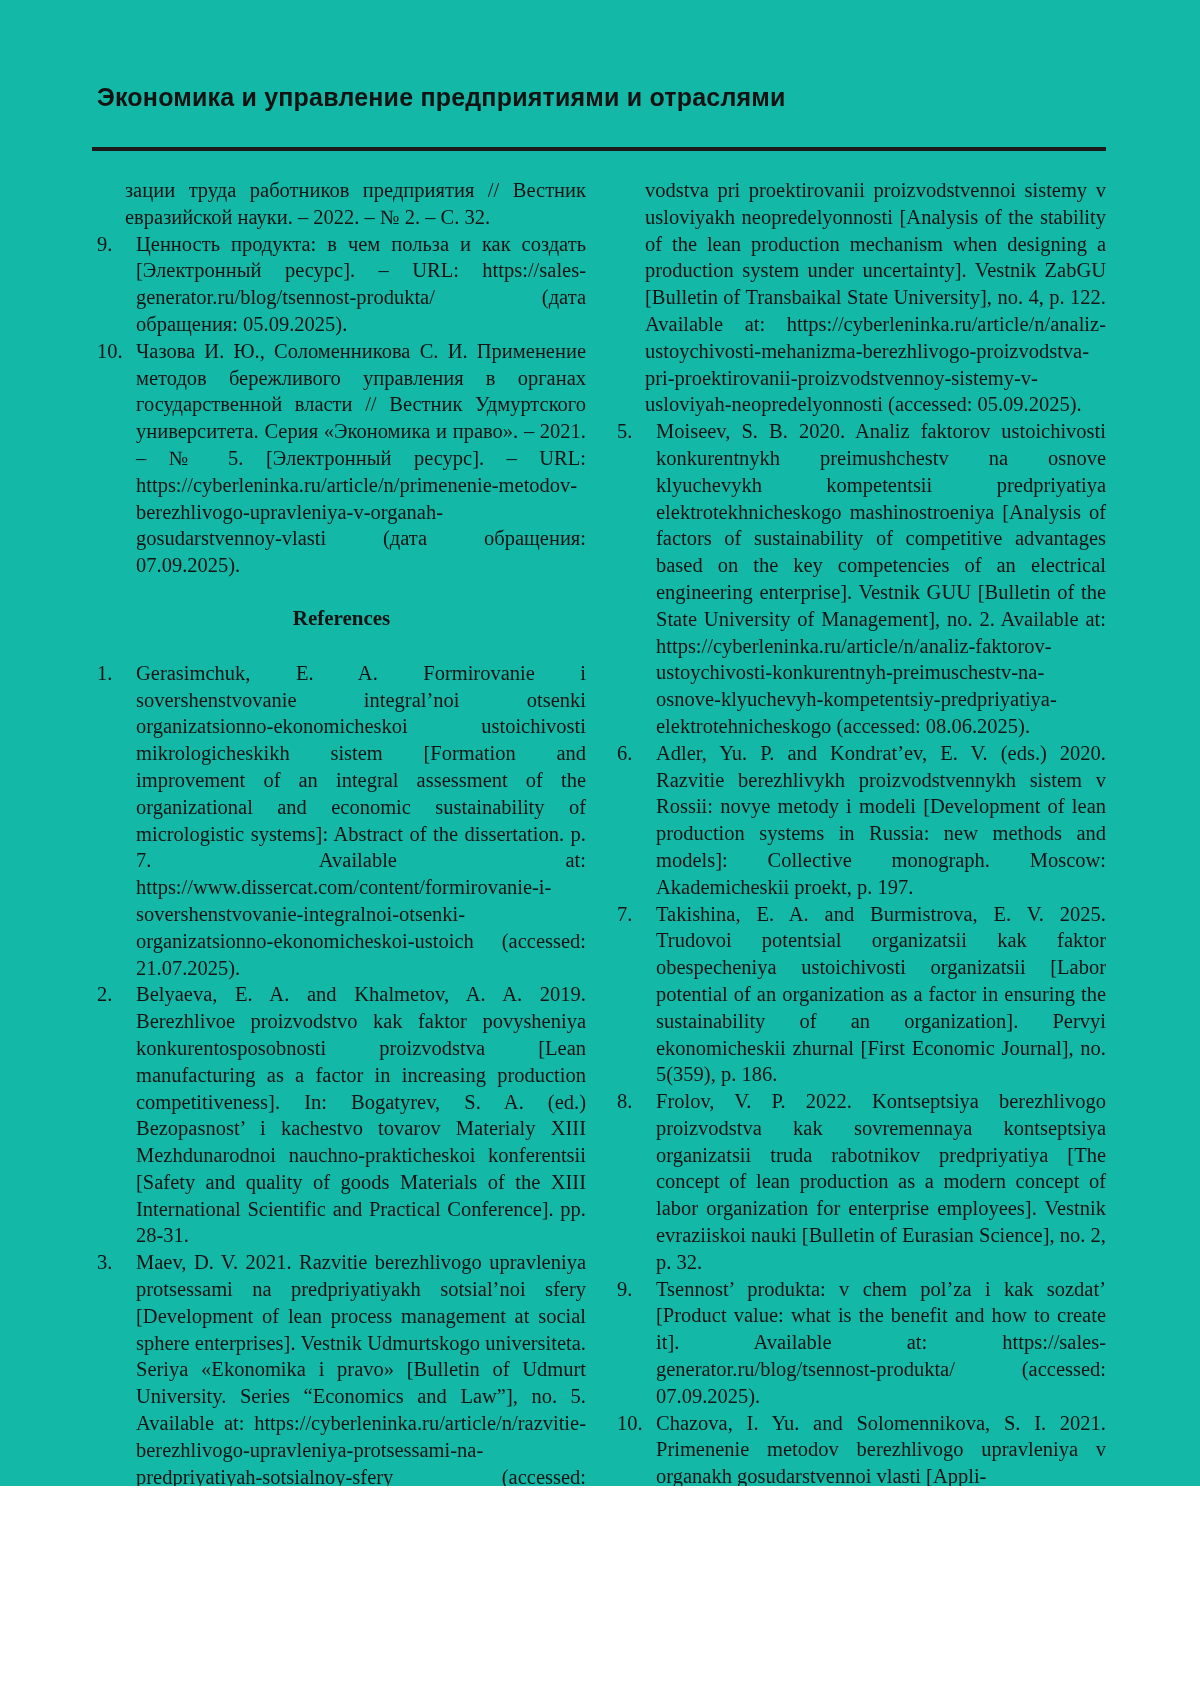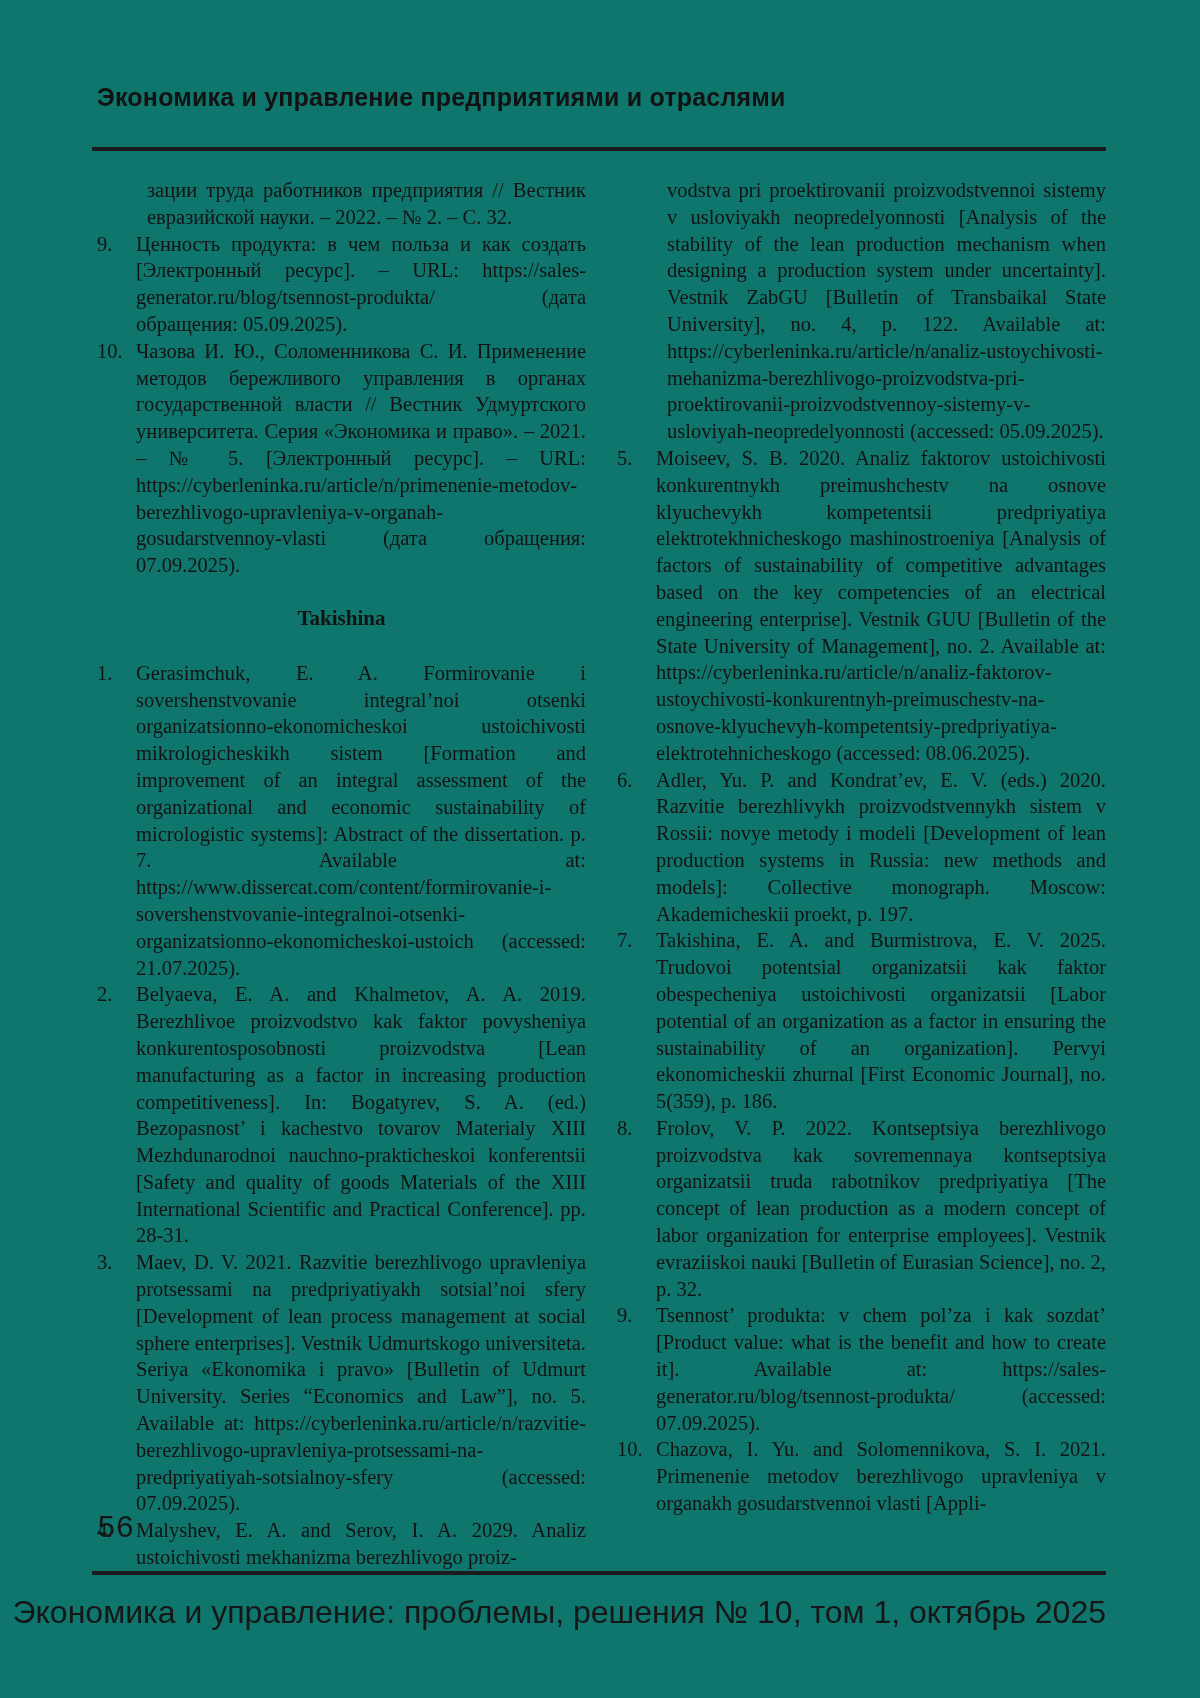--- a/index.html
+++ b/index.html
@@ -1,19 +1,19 @@
 <!DOCTYPE html>
 <html lang="ru"><head>
 <meta charset="utf-8">
 <style>
   * { margin:0; padding:0; box-sizing:border-box; }
   html, body { background:#ffffff; }
   .page {
-    position:relative; width:1200px; height:1698px;
-    background:#0f766e; color:#161616; overflow:hidden;
+    position:relative; width:1200px; height:1486px;
+    background:#14b8a6; color:#161616; overflow:hidden;
   }
   .header-title {
     position:absolute; left:97px; top:82px;
     font-family:"Liberation Sans", sans-serif;
     font-weight:bold; font-size:25px; line-height:1.2;
     color:#121212; letter-spacing:0.2px;
   }
   .rule {
     position:absolute; left:92px; width:1014px; height:4px;
     background:#1b1b1b;
@@ -21,21 +21,21 @@
   .rule-top { top:147px; }
   .rule-bottom { top:1571px; }
   .columns {
     position:absolute; left:97px; top:177px; width:1009px;
     display:flex; gap:31px;
     font-family:"Liberation Serif", serif;
     font-size:20.5px; line-height:26.8px; color:#131313;
   }
   .col { width:489px; }
   .cont {
-    margin-left:50px; text-align:justify;
+    margin-left:28px; text-align:justify;
     overflow-wrap:anywhere;
   }
   .ref { display:flex; }
   .ref .num { flex:0 0 39px; }
   .ref .txt { flex:1; text-align:justify; overflow-wrap:anywhere; }
   .authors-it { }
   .refs-heading {
     text-align:center; font-family:"Liberation Serif", serif;
     font-weight:bold; font-size:21px;
     margin:26px 0 28px 0;
@@ -66,21 +66,21 @@
       <div class="ref">
         <span class="num">9.</span>
         <span class="txt">Ценность продукта: в чем польза и как создать [Электронный ресурс]. – URL: https://sales-generator.ru/blog/tsennost-produkta/ (дата обращения: 05.09.2025).</span>
       </div>
 
       <div class="ref">
         <span class="num">10.</span>
         <span class="txt"><span class="authors-it">Чазова И. Ю., Соломенникова С. И.</span><span> Применение методов бережливого управления в органах государственной власти // Вестник Удмуртского университета. Серия «Экономика и право». – 2021. – № 5. [Электронный ресурс]. – URL: https://cyberleninka.ru/article/n/primenenie-metodov-berezhlivogo-upravleniya-v-organah-gosudarstvennoy-vlasti (дата обращения: 07.09.2025).</span></span>
       </div>
 
-      <h2 class="refs-heading">Takishina</h2>
+      <h2 class="refs-heading">References</h2>
 
       <div class="ref">
         <span class="num">1.</span>
         <span class="txt">Gerasimchuk, E. A. Formirovanie i sovershenstvovanie integral’noi otsenki organizatsionno-ekonomicheskoi ustoichivosti mikrologicheskikh sistem [Formation and improvement of an integral assessment of the organizational and economic sustainability of micrologistic systems]: Abstract of the dissertation. p. 7. Available at: https://www.dissercat.com/content/formirovanie-i-sovershenstvovanie-integralnoi-otsenki-organizatsionno-ekonomicheskoi-ustoich (accessed: 21.07.2025).</span>
       </div>
 
       <div class="ref">
         <span class="num">2.</span>
         <span class="txt">Belyaeva, E. A. and Khalmetov, A. A. 2019. Berezhlivoe proizvodstvo kak faktor povysheniya konkurentosposobnosti proizvodstva [Lean manufacturing as a factor in increasing production competitiveness]. In: Bogatyrev, S. A. (ed.) Bezopasnost’ i kachestvo tovarov Materialy XIII Mezhdunarodnoi nauchno-prakticheskoi konferentsii [Safety and quality of goods Materials of the XIII International Scientific and Practical Conference]. pp. 28-31.</span>
       </div>

